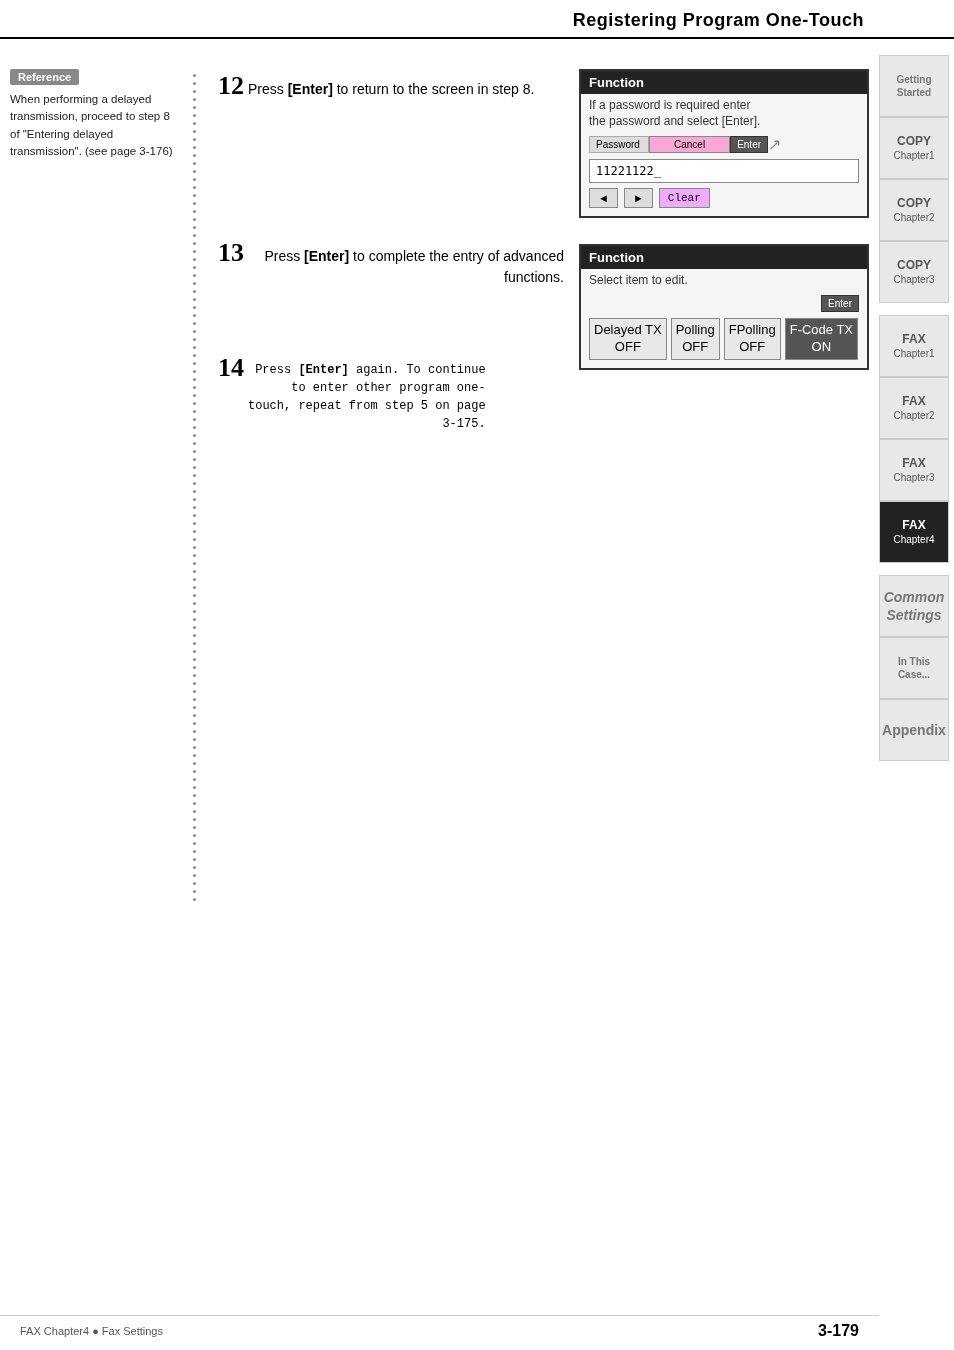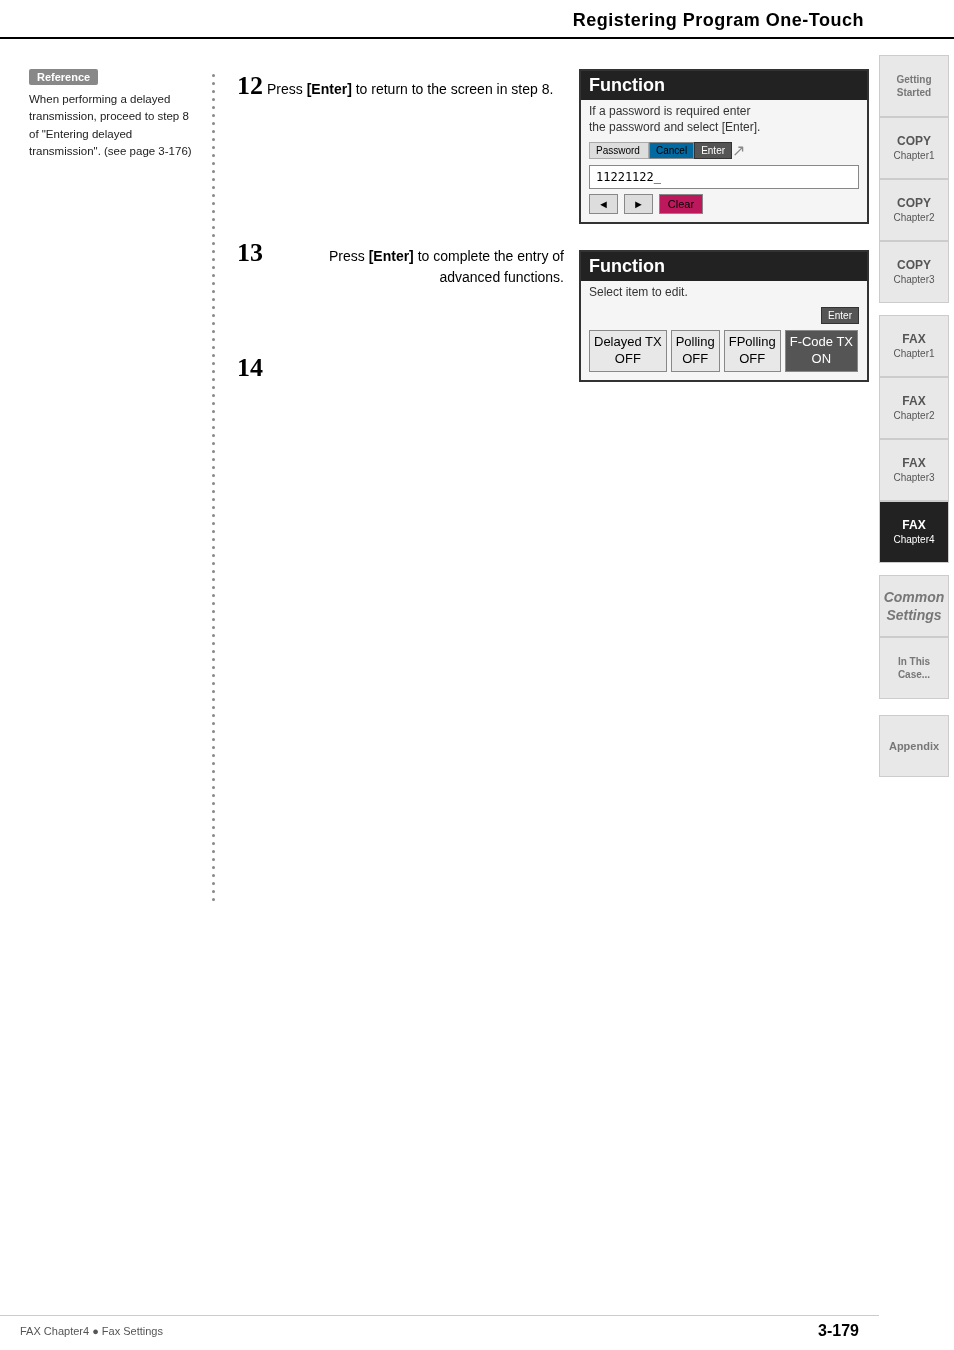--- a/index.html
+++ b/index.html
@@ -28,21 +28,20 @@
       display: flex;
       padding: 30px 10px 20px 10px;
       position: relative;
     }
 
     
     .reference-section {
       width: 175px;
       flex-shrink: 0;
       padding-right: 10px;
-      margin-left: 19px;
     }
 
     .reference-badge {
       display: inline-block;
       background: #888;
       color: #fff;
       font-size: 11px;
       font-weight: bold;
       padding: 2px 8px;
       border-radius: 2px;
@@ -128,21 +127,21 @@
       border: 2px solid #333;
       background: #f5f5f5;
       padding: 0;
       font-size: 11px;
     }
 
     .function-title {
       background: #222;
       color: #fff;
       font-weight: bold;
-      font-size: 18px;
+      font-size: 13px;
       padding: 4px 8px;
       font-family: Arial, sans-serif;
     }
 
     .function-subtitle {
       font-size: 12px;
       color: #333;
       padding: 4px 12px 2px 8px;
       line-height: 1.3;
     }
@@ -159,23 +158,23 @@
 
     .screen-input-label {
       background: #ddd;
       border: 1px solid #aaa;
       padding: 2px 6px;
       font-size: 10px;
       min-width: 60px;
     }
 
     .screen-btn-cancel {
-      background: #0369a1;
+      background: #f9a8d4;
       border: 1px solid #888;
-      padding: 2px 6px;
+      padding: 2px 24px;
       font-size: 10px;
       cursor: default;
     }
 
     .screen-btn-enter-active {
       background: #555;
       color: #fff;
       border: 1px solid #333;
       padding: 2px 6px;
       font-size: 10px;
@@ -198,24 +197,25 @@
     }
 
     .screen-arrow-btn {
       background: #ddd;
       border: 1px solid #888;
       padding: 3px 8px;
       font-size: 11px;
     }
 
     .screen-clear-btn {
-      background: #be185d;
+      background: #f0abfc;
       border: 1px solid #888;
       padding: 3px 8px;
       font-size: 11px;
+      font-family: Liberation Mono, monospace;
     }
 
     
     .function-screen2-body {
       padding: 4px 8px 8px 8px;
     }
 
     .screen-enter-row {
       display: flex;
       justify-content: flex-end;
@@ -307,21 +307,21 @@
   <div class="sidebar-tab" style="font-size:12px; font-weight:bold; color:#555;">COPY<br><span style="font-size:10px; font-weight:normal;">Chapter2</span></div>
   <div class="sidebar-tab" style="font-size:12px; font-weight:bold; color:#555;">COPY<br><span style="font-size:10px; font-weight:normal;">Chapter3</span></div>
   <div style="height:12px;"></div>
   <div class="sidebar-tab" style="font-size:12px; font-weight:bold; color:#555;">FAX<br><span style="font-size:10px; font-weight:normal;">Chapter1</span></div>
   <div class="sidebar-tab" style="font-size:12px; font-weight:bold; color:#555;">FAX<br><span style="font-size:10px; font-weight:normal;">Chapter2</span></div>
   <div class="sidebar-tab" style="font-size:12px; font-weight:bold; color:#555;">FAX<br><span style="font-size:10px; font-weight:normal;">Chapter3</span></div>
   <div class="sidebar-tab fax-active" style="font-size:12px; font-weight:bold;">FAX<br><span style="font-size:10px; font-weight:normal;">Chapter4</span></div>
   <div style="height:12px;"></div>
   <div class="sidebar-tab" style="font-size:14px; color:#777;font-style:italic;">Common<br>Settings</div>
   <div class="sidebar-tab" style="font-size:10px; color:#777;">In This<br>Case...</div>
-  <div class="sidebar-tab" style="font-size:11px; color:#777;margin-top:16px;">Appendix</div>
+  <div class="sidebar-tab" style="font-size:14px; color:#777;">Appendix</div>
 </div>
 
 <div class="content-area" style="margin-right: 75px;">
 
   <div class="reference-section">
     <div class="reference-badge">Reference</div>
     <div class="reference-text">When performing a delayed transmission, proceed to step 8 of "Entering delayed transmission". (see page 3-176)</div>
   </div>
 
   <div class="dot-separator">
@@ -449,20 +449,26 @@
         <span class="step-num">13</span>
         <div class="step-text">
           Press <strong>[Enter]</strong> to complete the entry of advanced functions.
         </div>
       </div>
     </div>
 
     <div class="step-block" style="margin-top: 67px;">
       <div class="step-number-row">
         <span class="step-num">14</span>
+        <div class="step-text" style="font-family: 'Courier New', monospace; font-size: 12px;">
+          Press <strong>[Enter]</strong> again. To continue<br>
+          to enter other program one-<br>
+          touch, repeat from step 5 on page<br>
+          3-175.
+        </div>
       </div>
     </div>
 
   </div>
 
   <div class="screens-section">
 
     <div class="function-screen">
       <div class="function-title">Function</div>
       <div class="function-subtitle">

